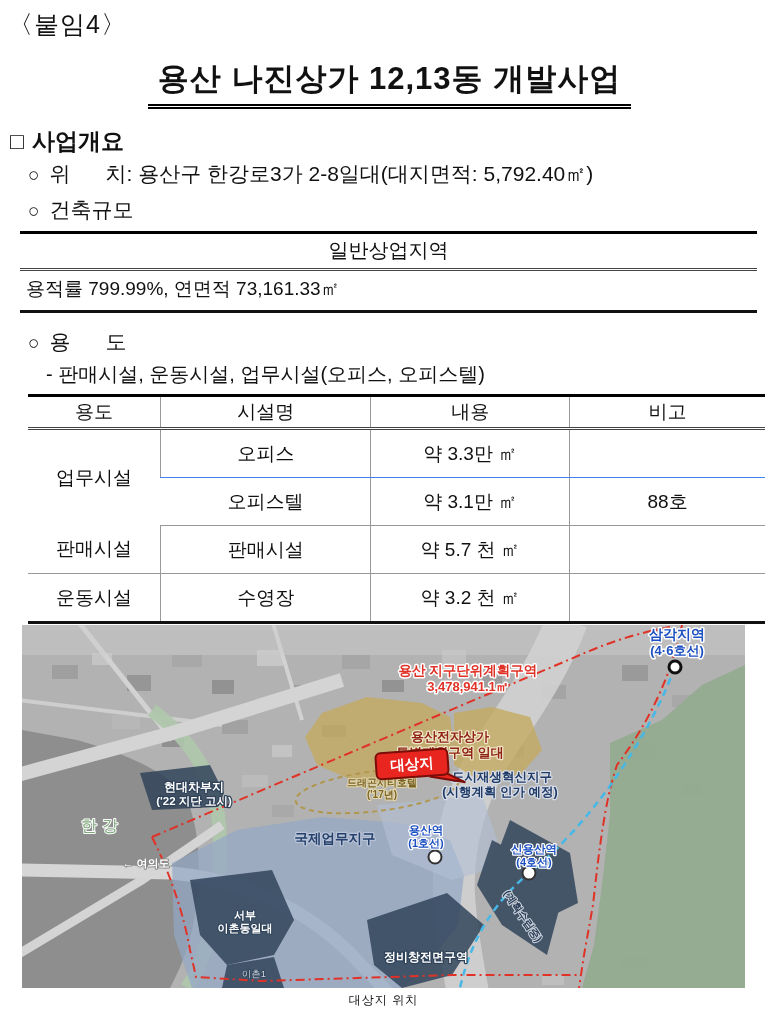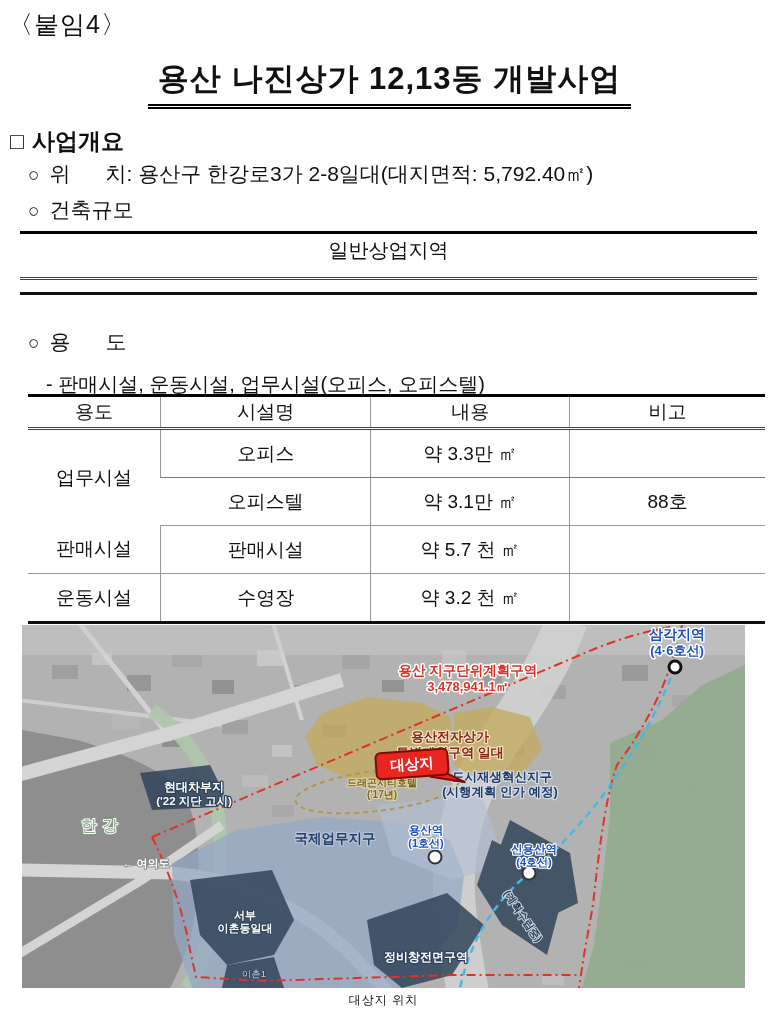--- a/index.html
+++ b/index.html
@@ -10,24 +10,24 @@
   .title-wrap{position:absolute;left:0;top:58px;width:779px;text-align:center;}
   .title{display:inline-block;margin:0;font-size:31px;font-weight:bold;letter-spacing:1px;
          border-bottom:5px double #000;padding:0 10px 4px;}
   .h-square{position:absolute;left:10px;top:126px;font-size:23px;font-weight:bold;font-family:Liberation Serif, serif;}
   .h-square .marker{font-weight:normal;margin-right:8px;}
   .line-circle{position:absolute;font-size:21px;}
   .line-circle .marker{margin-right:10px;font-size:19px;}
   .loc{left:28px;top:160px;}
   .scale{left:28px;top:196px;}
   .useh{left:28px;top:328px;}
-  .dash-line{position:absolute;left:46px;top:371px;font-size:20px;}
+  .dash-line{position:absolute;left:46px;top:361px;font-size:20px;}
   
   .zone-table{position:absolute;left:20px;top:231px;width:737px;border-top:3px solid #000;border-bottom:3px solid #111;}
-  .zone-header{text-align:center;font-size:20px;padding:3px 0 13px;border-bottom:3px double #444;}
+  .zone-header{text-align:center;font-size:20px;padding:3px 0 4px;border-bottom:3px double #444;}
   .zone-body{font-size:19px;padding:5px 4px 7px 6px;line-height:1.42;}
   
   .fac-table{position:absolute;left:28px;top:394px;width:737px;border-collapse:collapse;
              border-top:3px solid #000;border-bottom:3px solid #111;font-size:19px;}
   .fac-table th{font-weight:normal;height:28px;border-bottom:3px double #444;}
   .fac-table td{height:45px;text-align:center;}
   .fac-table th + th, .fac-table td + td{border-left:1px solid #999;}
   .fac-table tr.rowline td{border-bottom:1px solid #999;}
   .fac-table tr.innerline td.sub{border-bottom:1px solid #3b82f6;}
   
@@ -54,20 +54,21 @@
     <span class="marker">○</span><span class="pre">위      치: 용산구 한강로3가 2-8일대(대지면적: 5,792.40㎡)</span>
   </div>
 
   <div class="line-circle scale">
     <span class="marker">○</span><span>건축규모</span>
   </div>
 
   <div class="zone-table">
     <div class="zone-header">일반상업지역</div>
     <div class="zone-body">
+      <div>용적률 799.99%, 연면적 73,161.33㎡</div>
     </div>
   </div>
 
   <div class="line-circle useh">
     <span class="marker">○</span><span class="pre">용      도</span>
   </div>
 
   <div class="dash-line">- 판매시설, 운동시설, 업무시설(오피스, 오피스텔)</div>
 
   <table class="fac-table">

